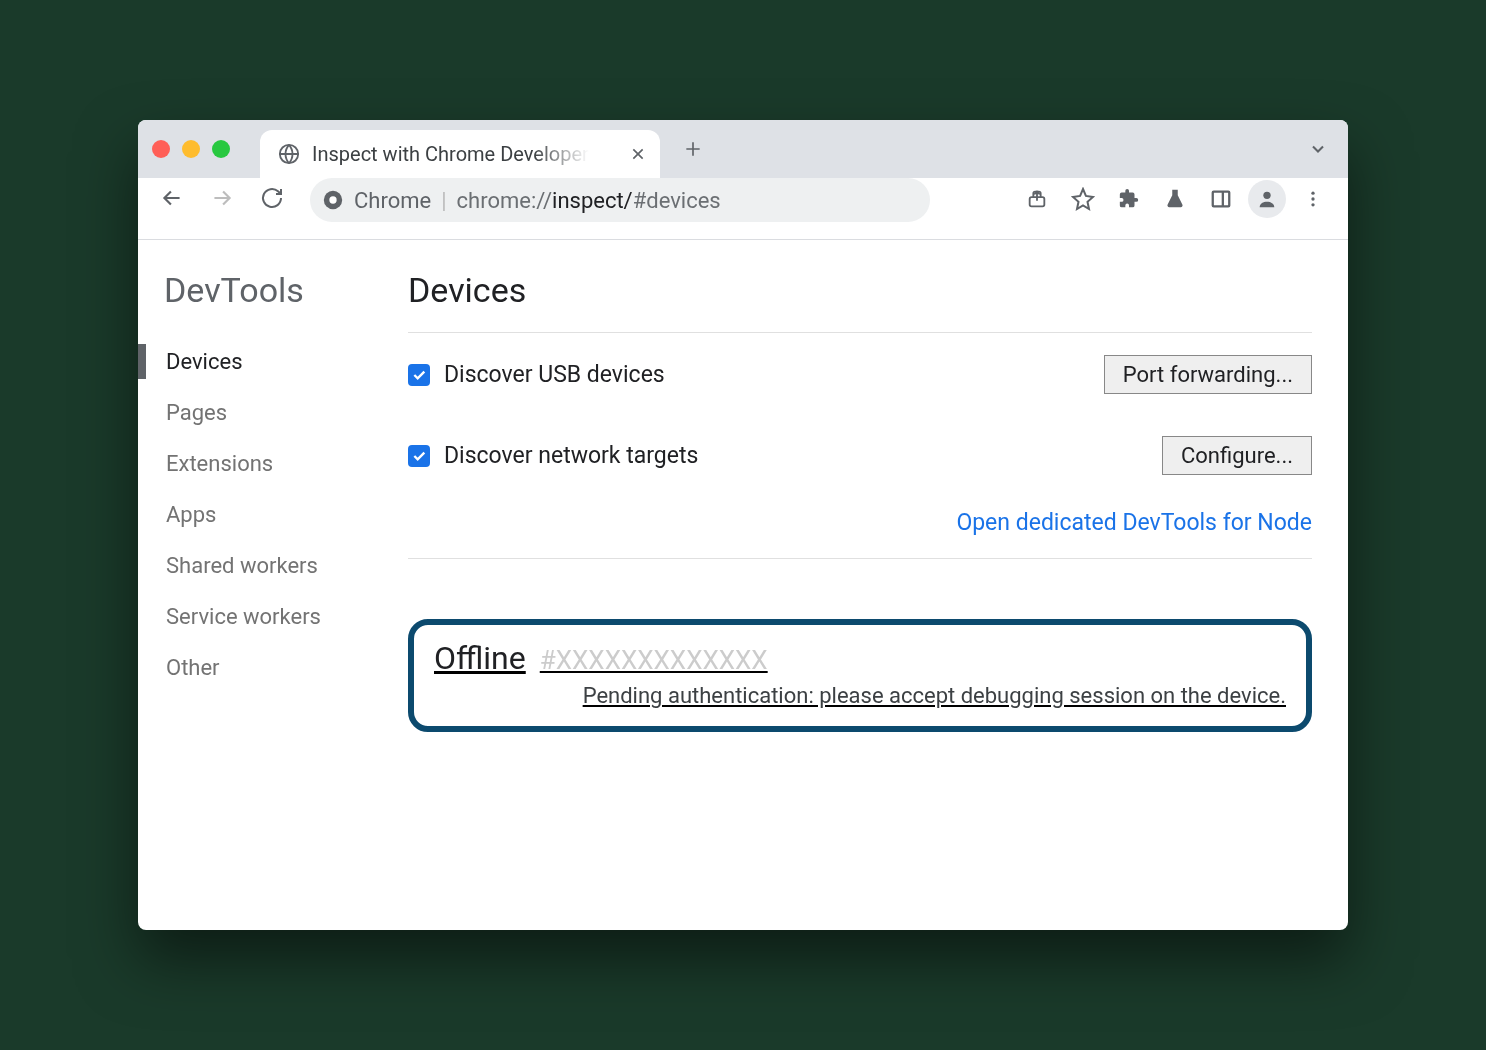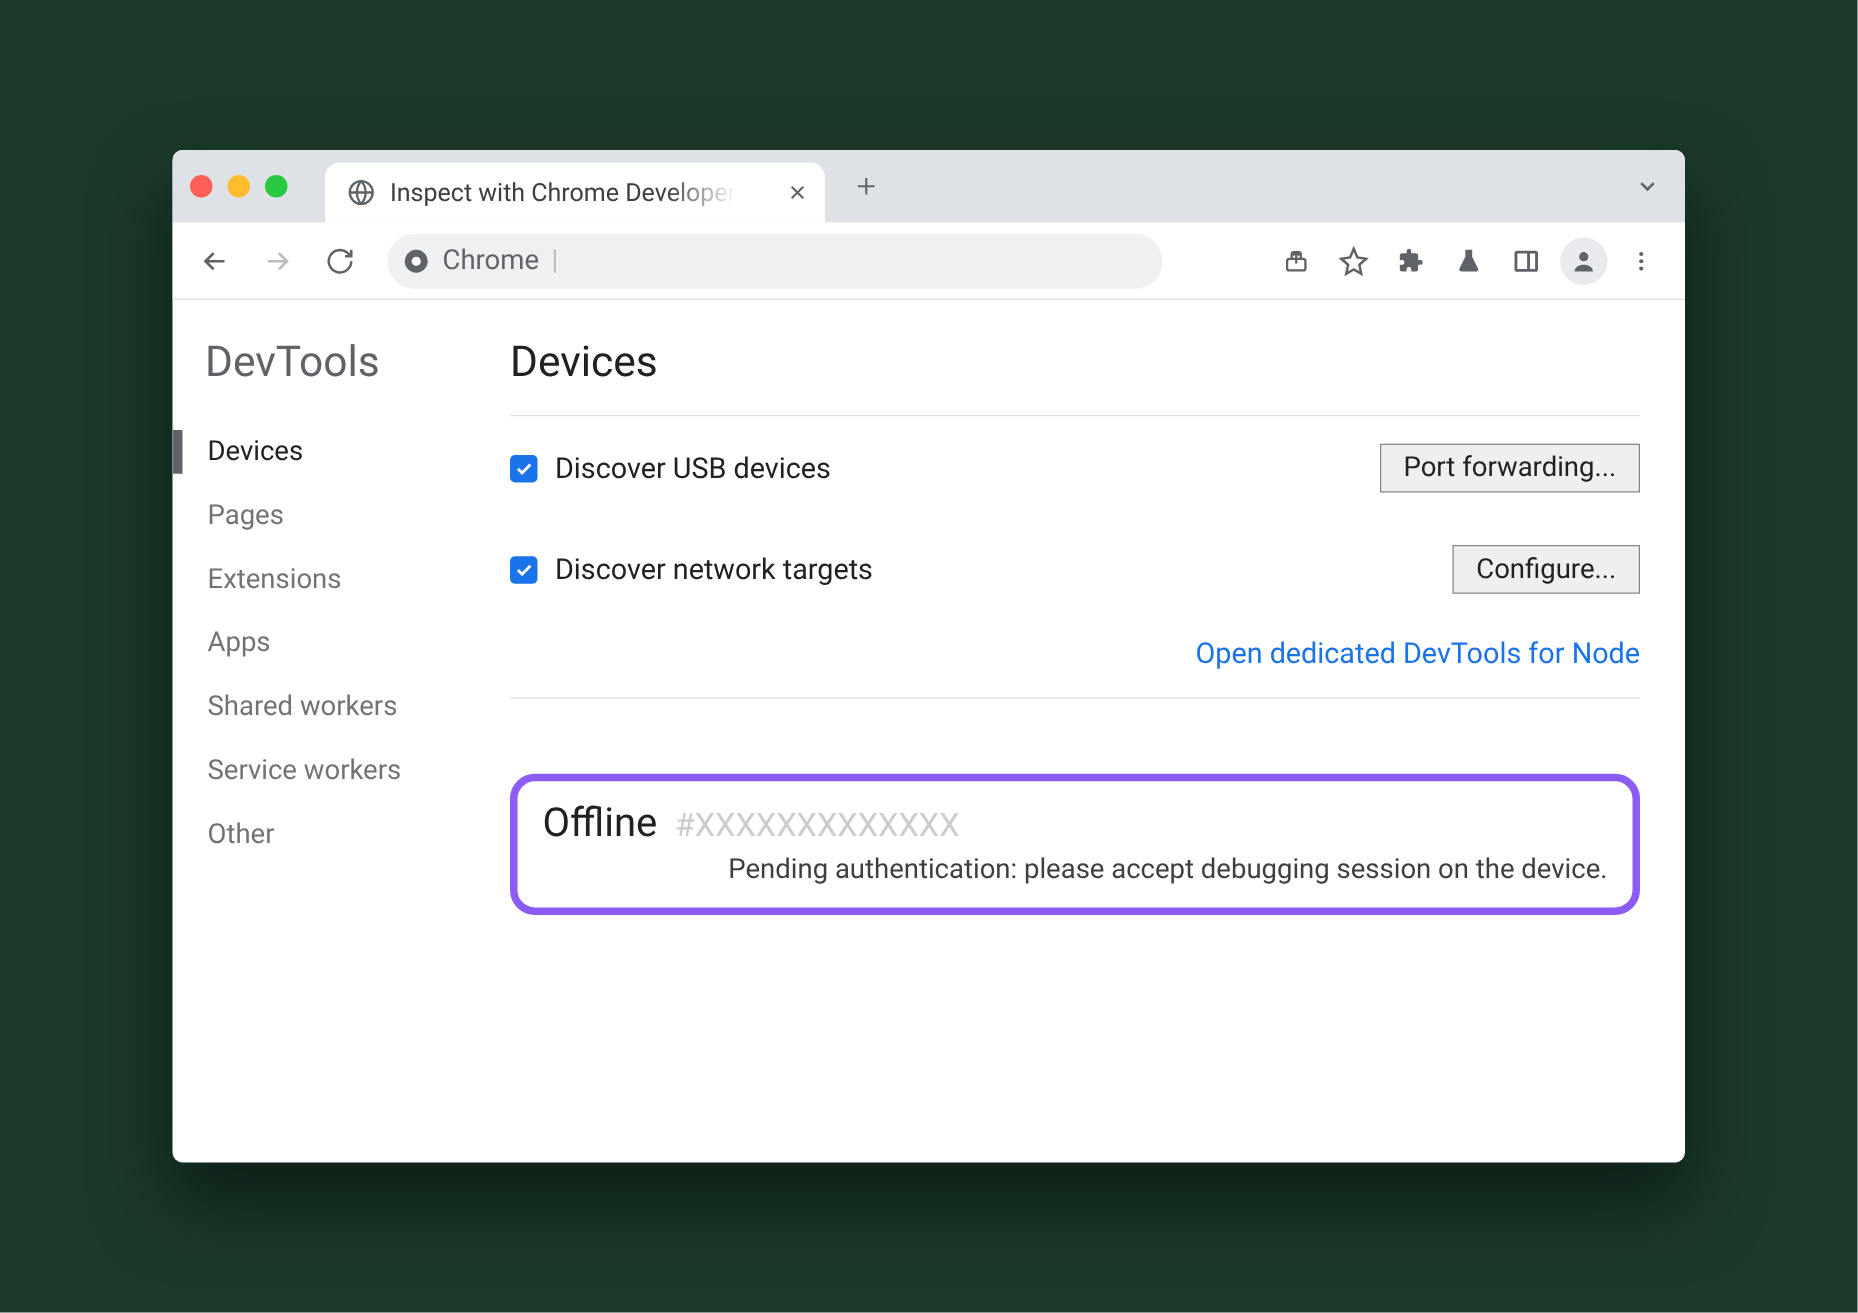--- a/index.html
+++ b/index.html
@@ -71,21 +71,21 @@
   }
   .tab-chevron {
     position: absolute;
     right: 20px;
   }
   .toolbar {
     height: 62px;
     background: #fff;
     border-bottom: 1px solid #dadce0;
     display: flex;
-    align-items: center;
+    align-items: flex-start;
     padding: 0 14px;
     gap: 10px;
   }
   .nav-btn {
     width: 40px; height: 40px;
     display: flex; align-items: center; justify-content: center;
     color: #5f6368;
     cursor: pointer;
     border-radius: 50%;
   }
@@ -214,23 +214,24 @@
   }
   .node-link {
     color: #1a73e8;
     font-size: 23px;
     cursor: pointer;
     display: block;
     margin-top: 26px;
   }
   .device-box {
     margin-top: 60px;
-    border: 6px solid #8b5cf6;
+    border: 6px solid #0c4a6e;
     border-radius: 20px;
     padding: 14px 20px 18px;
+    text-decoration: underline;
   }
   .device-title {
     display: flex;
     align-items: baseline;
     gap: 14px;
   }
   .device-title .status {
     font-size: 32px;
     color: #202124;
   }
@@ -301,20 +302,23 @@
     </div>
     <div class="omnibox">
       <span class="icon">
         <svg width="22" height="22" viewBox="0 0 24 24">
             <circle cx="12" cy="12" r="10" fill="#5f6368"></circle>
             <circle cx="12" cy="12" r="4" fill="#fff"></circle>
           </svg>
       </span>
       <span>Chrome</span>
       <span class="sep">|</span>
+      <span>
+        <span class="url-light">chrome://</span><span class="url-dark">inspect/</span><span class="url-light">#devices</span>
+      </span>
     </div>
     <div class="toolbar-icons">
       <div class="toolbar-icon">
         <svg width="22" height="22" viewBox="0 0 24 24" fill="none" stroke="#5f6368" stroke-width="2">
             <path d="M8 10V6a2 2 0 0 1 2-2h4a2 2 0 0 1 2 2v4"></path>
             <rect x="4" y="10" width="16" height="10" rx="2"></rect>
             <path d="M12 4v10M9 7l3-3 3 3"></path>
           </svg>
       </div>
       <div class="toolbar-icon">

